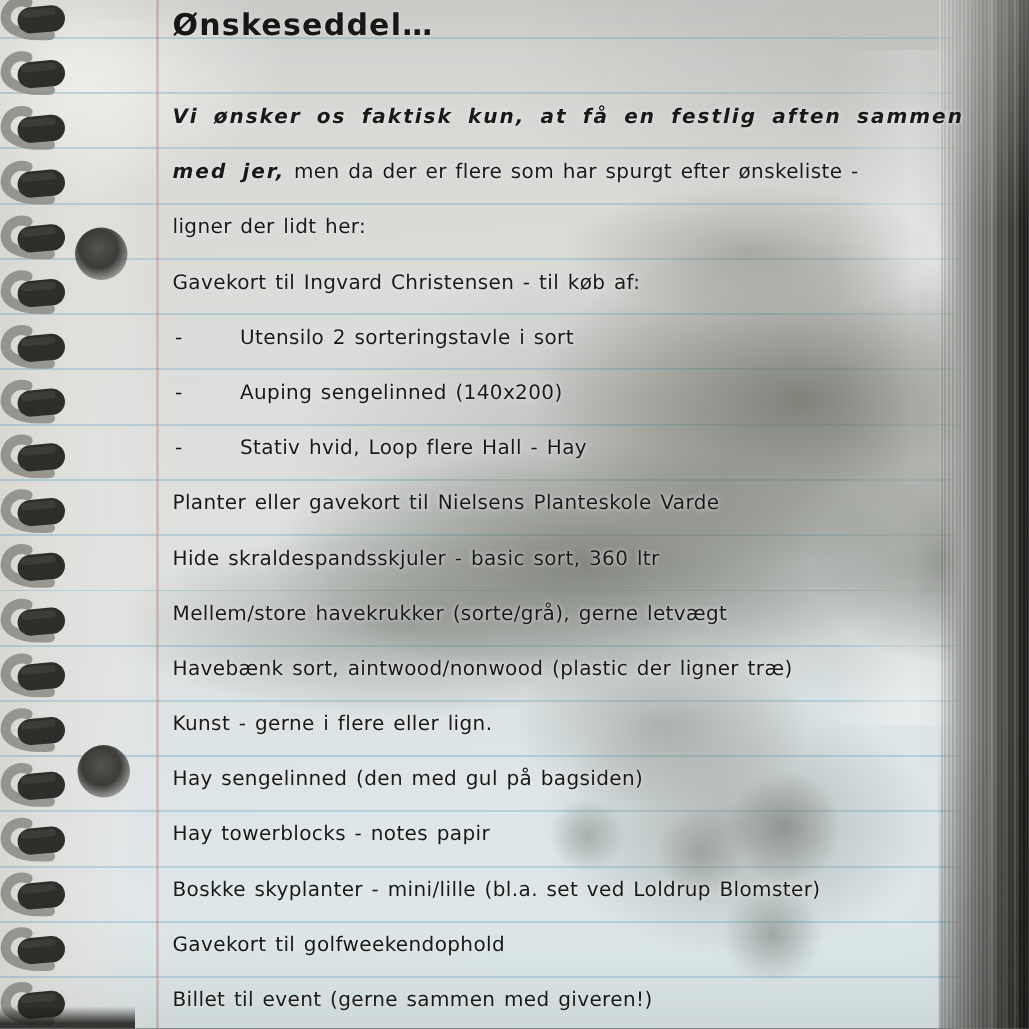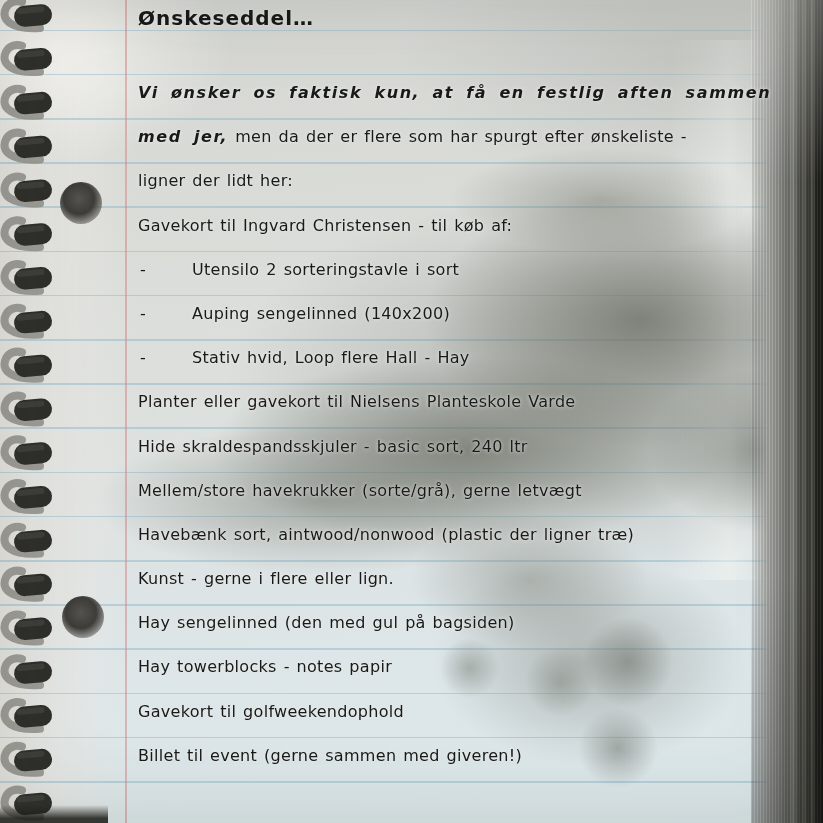--- a/index.html
+++ b/index.html
@@ -61,21 +61,21 @@
       rgba(70,70,65,0.55) 70%, rgba(120,120,115,0) 100%);}
   .hole-1{left:60px;top:182px;}
   .hole-2{left:62px;top:596px;}
   
   .corner-dark{position:absolute;left:0;bottom:0;width:108px;height:18px;
     background:linear-gradient(180deg, rgba(24,24,20,0) 0%, rgba(24,24,20,0.85) 75%);}
   .vignette{box-shadow:inset 0 0 90px rgba(55,60,52,0.18);}
   
   .textcol{position:absolute;left:138px;top:79px;width:672px;color:#191919;}
   .title{position:absolute;left:138px;top:6px;color:#161616;
-    font-size:20px;font-weight:bold;letter-spacing:1px;
+    font-size:24px;font-weight:bold;letter-spacing:1px;
     text-shadow:0 0 3px rgba(240,242,238,0.7);}
   .line{height:44.2px;line-height:28px;font-size:16px;letter-spacing:0.3px;
     word-spacing:1.5px;white-space:nowrap;
     text-shadow:0 0 4px rgba(238,240,235,0.85), 0 0 1px rgba(238,240,235,0.6);}
   .emph{font-weight:bold;font-style:italic;letter-spacing:1.6px;word-spacing:5px;}
   .line.bullet{position:relative;padding-left:54px;}
   .line .dash{position:absolute;left:2px;top:0;}
   .spiral{position:absolute;left:0;top:0;}
 </style>
 </head>
@@ -129,24 +129,25 @@
   <div class="textcol">
     <div class="line emph">Vi ønsker os faktisk kun, at få en festlig aften sammen</div>
     <div class="line"><span class="emph">med jer,</span><span> men da der er flere som har spurgt efter ønskeliste -</span></div>
     <div class="line">ligner der lidt her:</div>
 
     <div class="line">Gavekort til Ingvard Christensen - til køb af:</div>
     <div class="line bullet"><span class="dash">-</span><span>Utensilo 2 sorteringstavle i sort</span></div>
     <div class="line bullet"><span class="dash">-</span><span>Auping sengelinned (140x200)</span></div>
     <div class="line bullet"><span class="dash">-</span><span>Stativ hvid, Loop flere Hall - Hay</span></div>
     <div class="line">Planter eller gavekort til Nielsens Planteskole Varde</div>
-    <div class="line">Hide skraldespandsskjuler - basic sort, 240 ltr</div>
+    <div class="line">Hide skraldespandsskjuler - basic sort, 360 ltr</div>
     <div class="line">Mellem/store havekrukker (sorte/grå), gerne letvægt</div>
     <div class="line">Havebænk sort, aintwood/nonwood (plastic der ligner træ)</div>
     <div class="line">Kunst - gerne i flere eller lign.</div>
     <div class="line">Hay sengelinned (den med gul på bagsiden)</div>
     <div class="line">Hay towerblocks - notes papir</div>
+    <div class="line">Boskke skyplanter - mini/lille (bl.a. set ved Loldrup Blomster)</div>
     <div class="line">Gavekort til golfweekendophold</div>
     <div class="line">Billet til event (gerne sammen med giveren!)</div>
   </div>
 
   <div class="layer vignette"></div>
 </div>
 
 </body></html>

